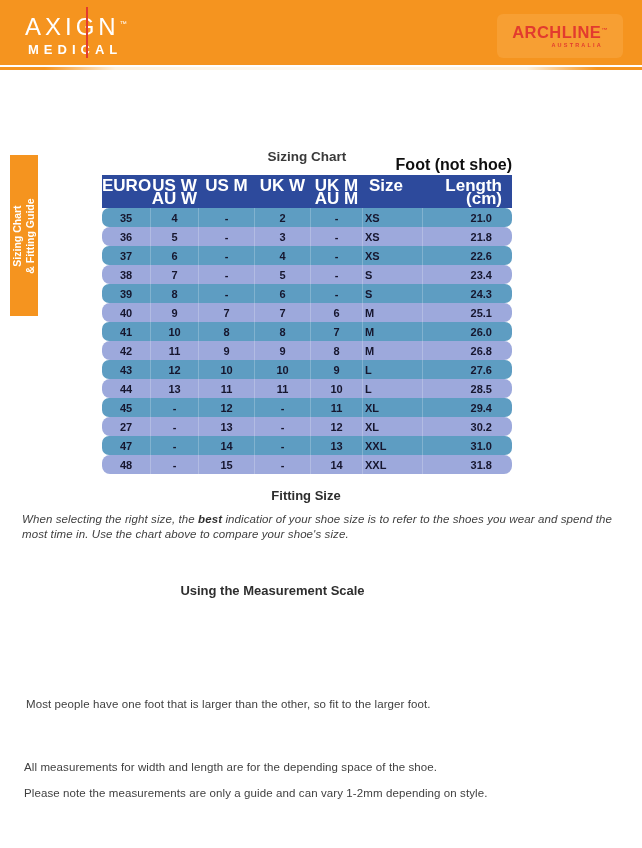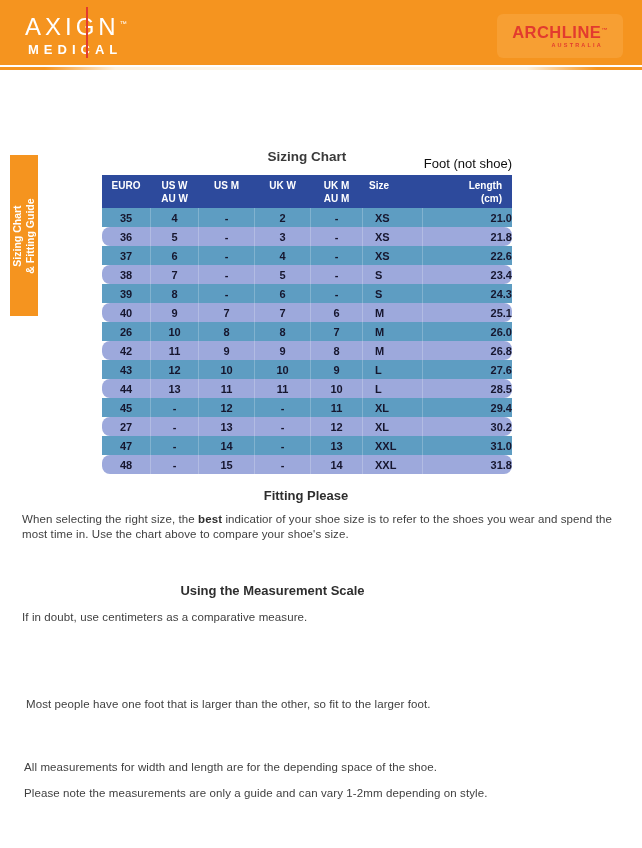--- a/index.html
+++ b/index.html
@@ -42,44 +42,44 @@
   
   .side-tab{position:absolute;left:10px;top:155px;width:28px;height:161px;background:var(--orange);}
   .side-tab-text{position:absolute;left:-66.5px;top:66.5px;width:161px;height:28px;
     transform:rotate(-90deg);text-align:center;color:#fff;font-weight:700;
     font-size:10.5px;line-height:13px;}
 
   
   .table-title{position:absolute;left:102px;top:149px;width:410px;text-align:center;
     font-weight:700;font-size:13.5px;color:#3a3a3a;}
   .foot-note{position:absolute;left:352px;top:156px;width:160px;text-align:right;
-    font-weight:400;font-size:13px;color:#0f0f0f;}
+    font-weight:700;font-size:16px;color:#0f0f0f;}
 
   .sizing-table{position:absolute;left:102px;top:175px;width:410px;}
-  .thead{display:flex;height:33px;background:var(--blue);color:#fff;font-weight:700;font-size:10px;justify-content:flex-end;}
+  .thead{display:flex;height:33px;background:var(--blue);color:#fff;font-weight:700;font-size:17px;justify-content:flex-end;}
   .th{box-sizing:border-box;padding-top:4px;text-align:center;line-height:13px;border-left:1px solid transparent;}
   .th:first-child{border-left:none;}
   .trow{display:flex;height:19px;font-weight:700;font-size:11px;color:#16162e;}
-  .trow.teal{background:var(--teal);}
+  .trow.teal{background:var(--teal);border-radius:7px;}
   .trow.peri{background:var(--peri);border-radius:8px;}
   .td{box-sizing:border-box;display:flex;align-items:center;justify-content:center;
     border-left:1px solid rgba(255,255,255,0.22);}
   .td:first-child{border-left:none;}
   .c0{width:48px;}.c1{width:48px;}.c2{width:56px;}.c3{width:56px;}.c4{width:52px;}.c5{width:60px;}.c6{width:90px;}
   .th.c5{text-align:left;padding-left:6px;}
   .th.c6{text-align:right;padding-right:10px;}
-  .td.c5{justify-content:flex-start;padding-left:12px;}
-  .td.c6{justify-content:flex-end;padding-right:0;}
+  .td.c5{justify-content:flex-start;padding-left:2px;}
+  .td.c6{justify-content:flex-end;padding-right:20px;}
 
   
   .sec-heading{position:absolute;font-weight:700;font-size:13px;color:#2e2e2e;}
   #fitting-heading{left:0;top:488px;width:612px;text-align:center;}
   #using-heading{left:0;top:583px;width:545px;text-align:center;}
   .copy{position:absolute;color:var(--ink);font-size:11.5px;line-height:14.5px;letter-spacing:0.1px;}
-  #p1{left:22px;top:512px;width:600px;}
+  #p1{left:22px;top:512px;width:600px;font-style:italic;}
   #p2{left:22px;top:558px;width:600px;}
   #mp1{left:22px;top:610px;width:560px;}
   #mp2{left:24px;top:636px;width:462px;}
   #mp3{left:26px;top:697px;width:500px;}
   #mp4{left:24px;top:760px;width:520px;}
   #mp5{left:24px;top:786px;width:470px;}
   .b{font-weight:700;color:#2e2e2e;}
 
   
   .foot-diagram{position:absolute;left:490px;top:646px;width:150px;height:148px;}
@@ -194,21 +194,21 @@
         <div class="trow peri">
           <div class="td c0">40</div>
           <div class="td c1">9</div>
           <div class="td c2">7</div>
           <div class="td c3">7</div>
           <div class="td c4">6</div>
           <div class="td c5">M</div>
           <div class="td c6">25.1</div>
         </div>
         <div class="trow teal">
-          <div class="td c0">26</div>
+          <div class="td c0">41</div>
           <div class="td c1">10</div>
           <div class="td c2">8</div>
           <div class="td c3">8</div>
           <div class="td c4">7</div>
           <div class="td c5">M</div>
           <div class="td c6">26.0</div>
         </div>
         <div class="trow peri">
           <div class="td c0">42</div>
           <div class="td c1">11</div>
@@ -268,23 +268,22 @@
           <div class="td c1">-</div>
           <div class="td c2">15</div>
           <div class="td c3">-</div>
           <div class="td c4">14</div>
           <div class="td c5">XXL</div>
           <div class="td c6">31.8</div>
         </div>
       </div>
   </div>
 
-  <div class="sec-heading" id="fitting-heading">Fitting Please</div>
+  <div class="sec-heading" id="fitting-heading">Fitting Size</div>
   <div class="copy" id="p1"><span>When selecting the right size, the </span><span class="b">best</span><span> indicatior of your shoe size is to refer to the shoes you wear and spend the most time in. Use the chart above to compare your shoe's size.</span></div>
 
   <div class="sec-heading" id="using-heading">Using the Measurement Scale</div>
-  <div class="copy" id="mp1">If in doubt, use centimeters as a comparative measure.</div>
   <div class="copy" id="mp3">Most people have one foot that is larger than the other, so fit to the larger foot.</div>
   <div class="copy" id="mp4">All measurements for width and length are for the depending space of the shoe.</div>
   <div class="copy" id="mp5">Please note the measurements are only a guide and can vary 1-2mm depending on style.</div>
 
 
 </div>
 
 </body></html>

